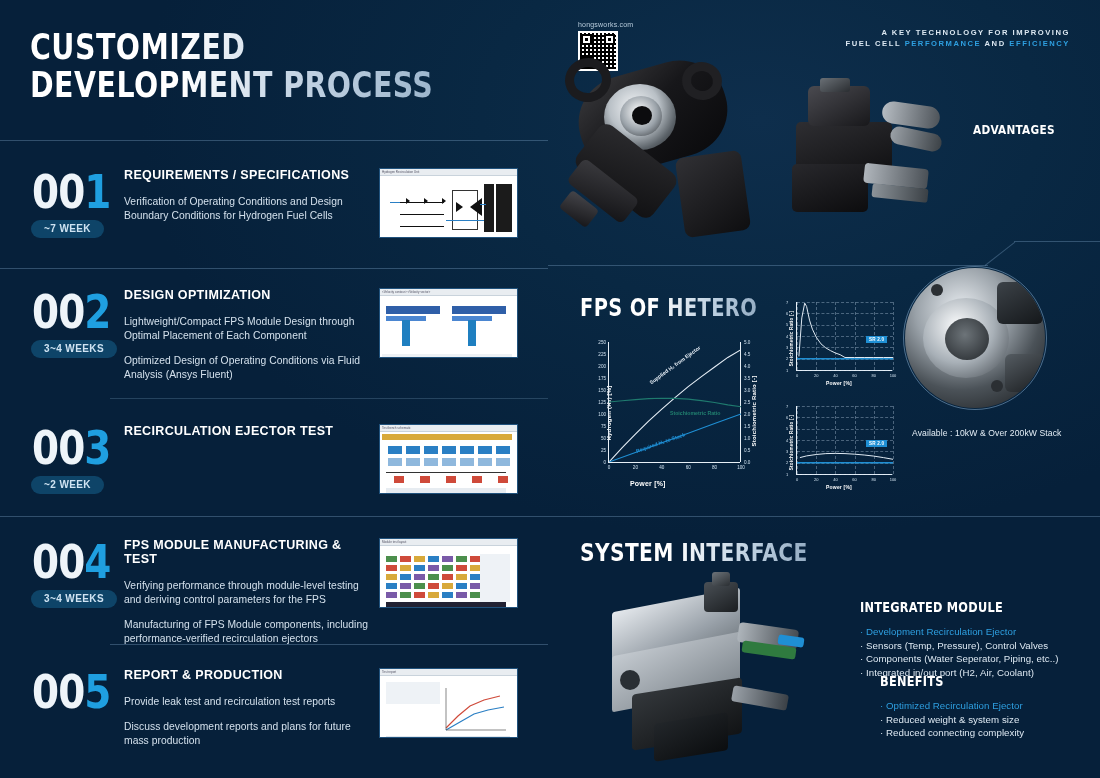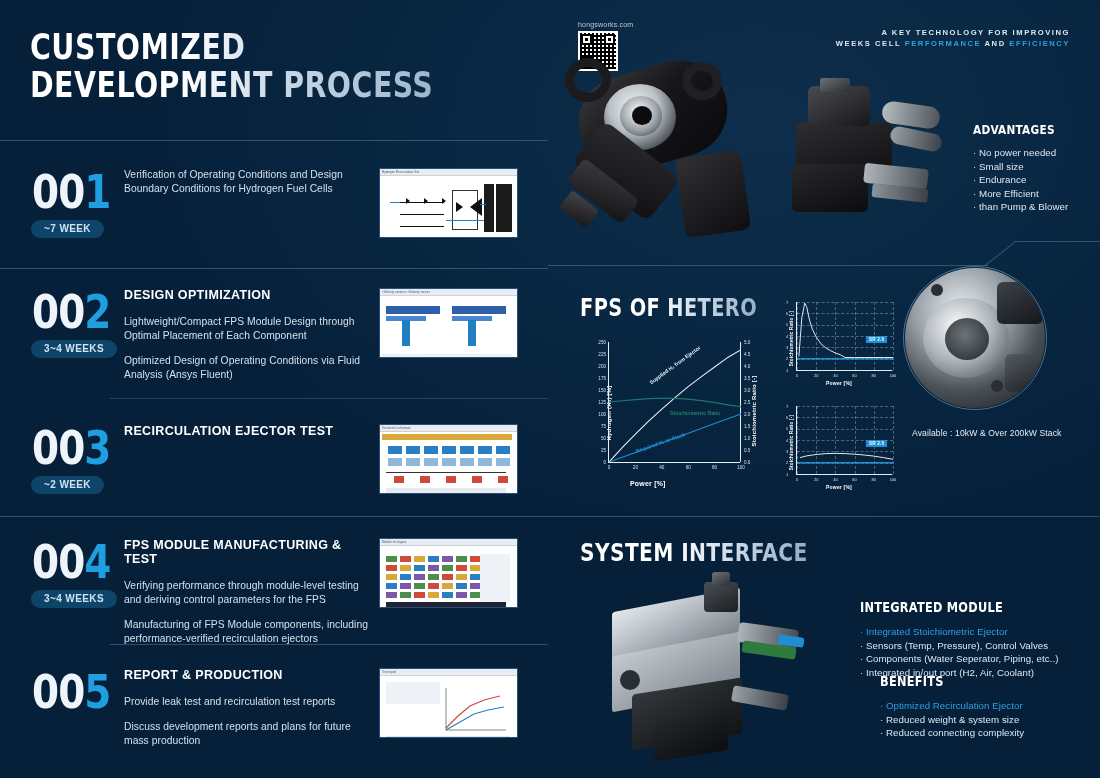--- a/index.html
+++ b/index.html
@@ -127,21 +127,21 @@
   <div class="qr">
     <i></i>
     <div class="eye" style="left:3px;top:3px"></div>
     <div class="eye" style="right:3px;top:3px"></div>
     <div class="eye" style="left:3px;bottom:3px"></div>
   </div>
 
   <div class="tagline">
     <div>A KEY TECHNOLOGY FOR IMPROVING</div>
     <div>
-      <span>WEEKS CELL</span>
+      <span>FUEL CELL</span>
       <span class="hl">PERFORMANCE</span>
       <span>AND</span>
       <span class="hl">EFFICIENCY</span>
     </div>
   </div>
 
   <div class="photo" style="left:560px;top:48px;width:210px;height:215px">
     <div style="position:absolute;left:18px;top:20px;width:150px;height:96px;border-radius:48px/46px;background:linear-gradient(150deg,#3b3b3e,#17171a 45%,#09090b);transform:rotate(-16deg)"></div>
     <div style="position:absolute;left:44px;top:36px;width:72px;height:66px;border-radius:50%;background:radial-gradient(circle at 42% 36%,#f2f4f6,#b9c0c6 42%,#5c6369 70%,#1c1d20)"></div>
     <div style="position:absolute;left:60px;top:48px;width:42px;height:40px;border-radius:50%;background:radial-gradient(circle at 45% 40%,#ffffff,#9aa2a9 55%,#2a2d31)"></div>
@@ -160,34 +160,28 @@
     <div style="position:absolute;left:34px;top:0px;width:30px;height:14px;background:linear-gradient(150deg,#6a7076,#2a2d31);border-radius:3px"></div>
     <div style="position:absolute;left:96px;top:26px;width:58px;height:22px;background:linear-gradient(90deg,#b6bcc2,#4e545a);border-radius:11px;transform:rotate(8deg)"></div>
     <div style="position:absolute;left:104px;top:52px;width:52px;height:18px;background:linear-gradient(90deg,#9aa0a6,#3c4247);border-radius:9px;transform:rotate(12deg)"></div>
     <div style="position:absolute;left:6px;top:86px;width:76px;height:48px;background:linear-gradient(160deg,#28282c,#0c0c0e);border-radius:5px"></div>
     <div style="position:absolute;left:78px;top:88px;width:64px;height:20px;background:linear-gradient(90deg,#b0b6bc,#4a5056);border-radius:4px;transform:rotate(6deg)"></div>
     <div style="position:absolute;left:86px;top:108px;width:56px;height:14px;background:linear-gradient(90deg,#8d949a,#3a4045);border-radius:3px;transform:rotate(6deg)"></div>
   </div>
 
   <div style="position:absolute;left:973px;top:122px;width:120px">
     <div class="blk-title" style="font-size:13px;margin-bottom:9px">ADVANTAGES</div>
-    <div id="advantages-list">
-        <div class="li">· No power needed</div>
-        <div class="li">· Small size</div>
-        <div class="li">· Endurance</div>
-        <div class="li">· More Efficient</div>
-        <div class="li">· than Pump &amp; Blower</div>
-      </div>
   </div>
 
   <div id="steps-host">
       <div class="step" style="top: 168px;">
         <div class="step-num"><span>00</span><em>1</em></div>
         <div class="badge">~7 WEEK</div>
         <div class="step-body">
+          <div class="step-h">REQUIREMENTS / SPECIFICATIONS</div>
           <div class="step-p">Verification of Operating Conditions and Design Boundary Conditions for Hydrogen Fuel Cells</div>
         </div>
         <div class="thumb">
           <div class="tbar">Hydrogen Recirculation Unit</div>
           <div class="tbody">
             <div style="position:absolute;left:10px;top:26px;width:54px;height:1px;background:#2a7fc4"></div>
             <div style="position:absolute;left:26px;top:22px;width:0;height:0;border-left:4px solid #111;border-top:3px solid transparent;border-bottom:3px solid transparent"></div>
             <div style="position:absolute;left:44px;top:22px;width:0;height:0;border-left:4px solid #111;border-top:3px solid transparent;border-bottom:3px solid transparent"></div>
             <div style="position:absolute;left:62px;top:22px;width:0;height:0;border-left:4px solid #111;border-top:3px solid transparent;border-bottom:3px solid transparent"></div>
             <div style="position:absolute;left:20px;top:26px;width:44px;height:1px;background:#111"></div>
@@ -515,21 +509,21 @@
     <div style="position:absolute;left:186px;top:58px;width:26px;height:10px;background:#1f8fd4;border-radius:3px;transform:rotate(8deg)"></div>
     <div style="position:absolute;left:40px;top:108px;width:110px;height:56px;background:linear-gradient(160deg,#33373b,#111315);transform:skewY(-9deg);border-radius:4px"></div>
     <div style="position:absolute;left:62px;top:140px;width:74px;height:38px;background:linear-gradient(160deg,#22262a,#0b0d0f);transform:skewY(-9deg);border-radius:4px"></div>
     <div style="position:absolute;left:140px;top:112px;width:56px;height:16px;background:linear-gradient(90deg,#9aa1a8,#3a4046);border-radius:3px;transform:rotate(10deg)"></div>
     <div style="position:absolute;left:28px;top:92px;width:20px;height:20px;border-radius:50%;background:#2a2f34"></div>
   </div>
 
   <div style="position:absolute;left:860px;top:599px;width:240px">
     <div class="blk-title" style="margin-bottom:10px">INTEGRATED MODULE</div>
     <div id="integrated-list">
-        <div class="li cy">· Integrated Stoichiometric Ejector</div>
+        <div class="li cy">· Development Recirculation Ejector</div>
         <div class="li">· Sensors (Temp, Pressure), Control Valves</div>
         <div class="li">· Components (Water Seperator, Piping, etc..)</div>
         <div class="li">· Integrated in/out port (H2, Air, Coolant)</div>
       </div>
   </div>
 
   <div style="position:absolute;left:880px;top:673px;width:240px">
     <div class="blk-title" style="margin-bottom:10px">BENEFITS</div>
     <div id="benefits-list">
         <div class="li cy">· Optimized Recirculation Ejector</div>

